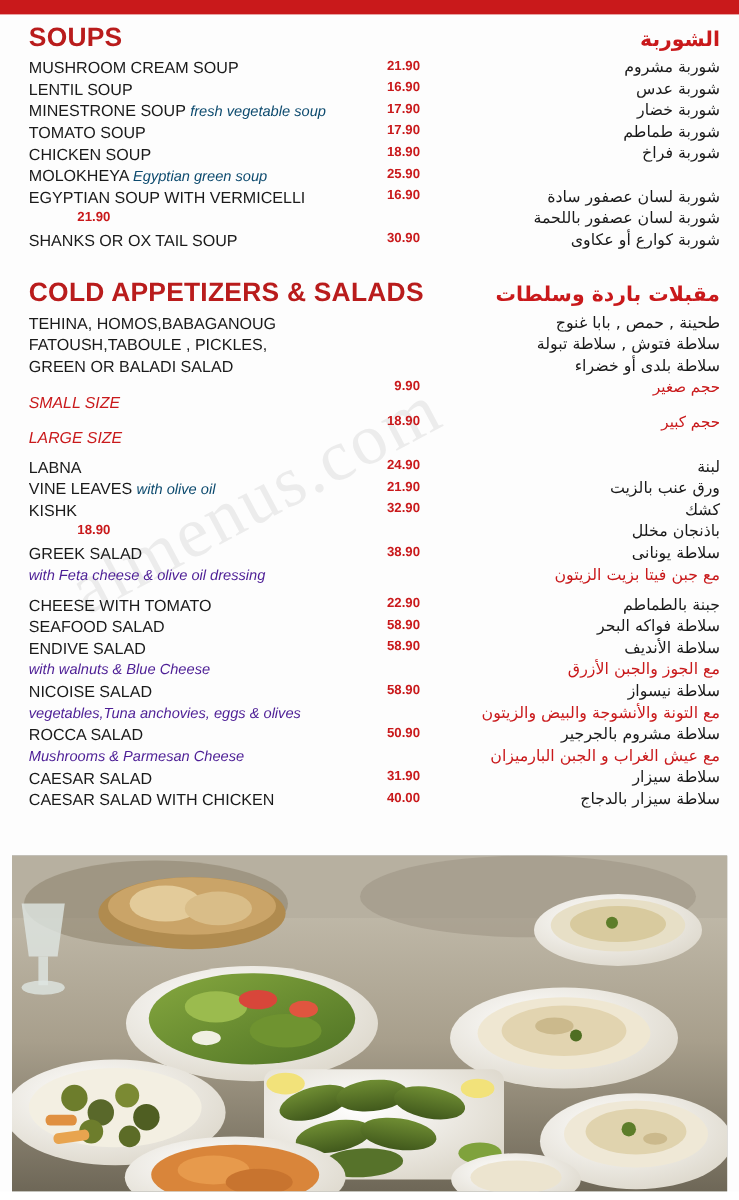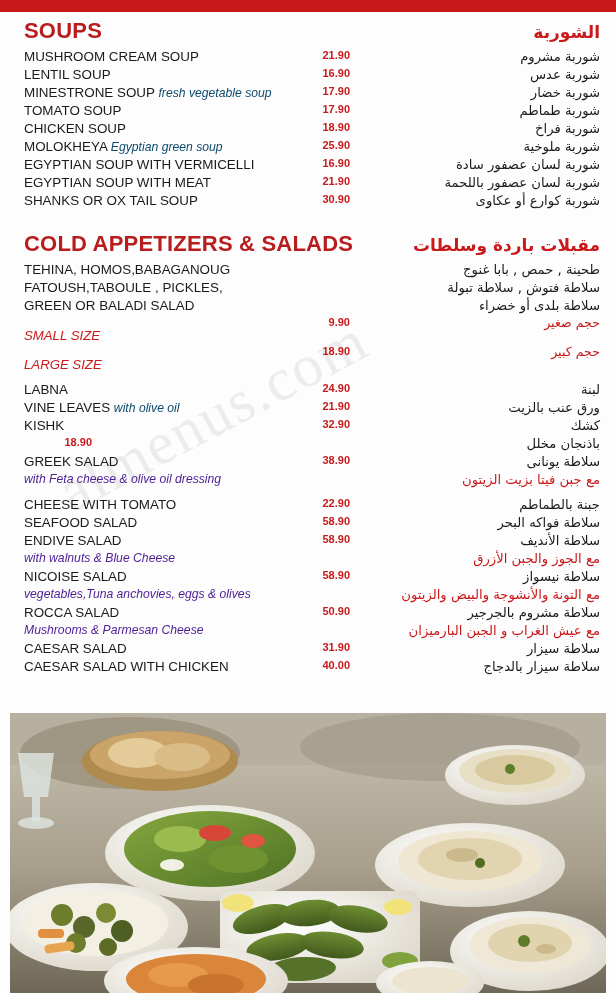--- a/index.html
+++ b/index.html
@@ -173,29 +173,27 @@
         <div class="c-ar">شوربة طماطم</div>
       </div>
       <div class="row">
         <div class="c-en">CHICKEN SOUP</div>
         <div class="c-price">18.90</div>
         <div class="c-ar">شوربة فراخ</div>
       </div>
       <div class="row">
         <div class="c-en"><span>MOLOKHEYA</span> <span class="desc-it">Egyptian green soup</span></div>
         <div class="c-price">25.90</div>
-        <div class="c-ar">شوربة ملوخية</div>
       </div>
       <div class="row">
         <div class="c-en">EGYPTIAN SOUP WITH VERMICELLI</div>
         <div class="c-price">16.90</div>
         <div class="c-ar">شوربة لسان عصفور سادة</div>
       </div>
       <div class="row">
-        <div class="c-en">EGYPTIAN SOUP WITH MEAT</div>
         <div class="c-price">21.90</div>
         <div class="c-ar">شوربة لسان عصفور باللحمة</div>
       </div>
       <div class="row">
         <div class="c-en">SHANKS OR OX TAIL SOUP</div>
         <div class="c-price">30.90</div>
         <div class="c-ar">شوربة كوارع أو عكاوى</div>
       </div>
     </div>
 

